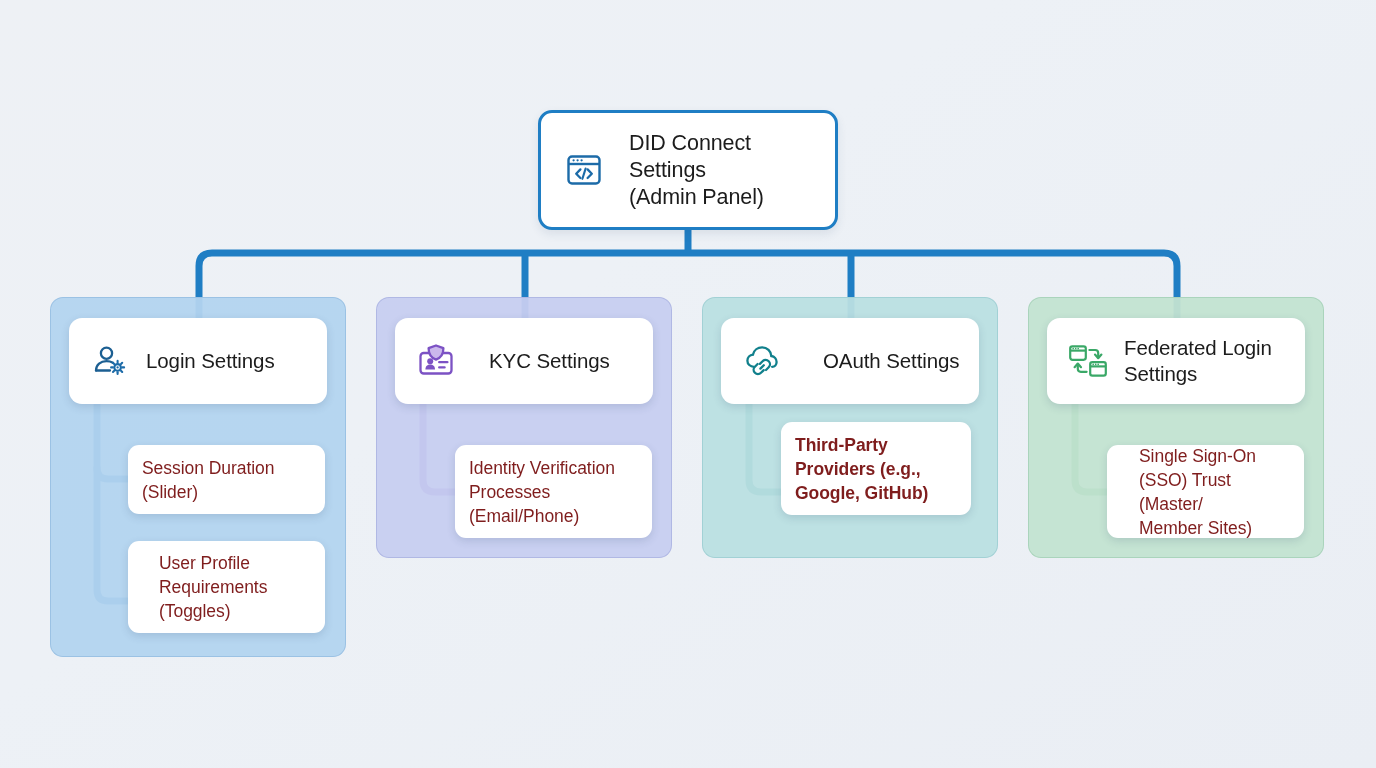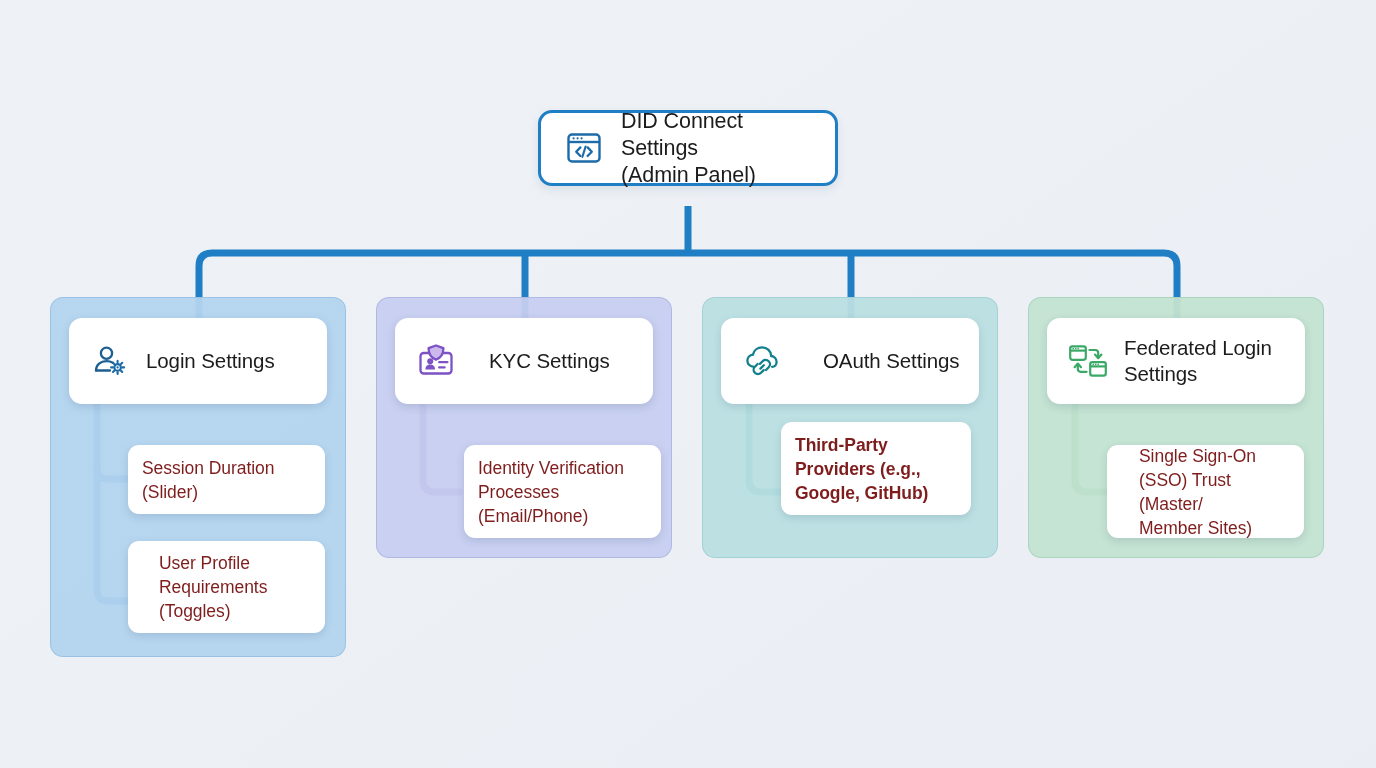--- a/index.html
+++ b/index.html
@@ -27,28 +27,28 @@
     height: 768px;
     pointer-events: none;
   }
 
   
   .root-node {
     position: absolute;
     left: 538px;
     top: 110px;
     width: 300px;
-    height: 76px;
+    height: 120px;
     box-sizing: border-box;
     background: #ffffff;
     border: 3px solid #1f7ec4;
     border-radius: 14px;
     display: flex;
     align-items: center;
-    gap: 16px;
+    gap: 24px;
     padding: 0 20px 0 22px;
     box-shadow: 0 4px 10px rgba(40,70,110,0.10);
     z-index: 5;
   }
   .root-title {
     font-size: 21.5px;
     line-height: 27px;
     color: #1c1c1c;
     white-space: pre-line;
     letter-spacing: -0.1px;
@@ -111,21 +111,21 @@
   }
   .leaf-text {
     font-size: 17.5px;
     line-height: 24px;
     color: #7f1d1d;
     white-space: pre-line;
     letter-spacing: -0.05px;
   }
   .leaf-card.l0a { left: 128px;  top: 445px; width: 197px; height: 69px; }
   .leaf-card.l0b { left: 128px;  top: 541px; width: 197px; height: 92px; padding-left: 31px; }
-  .leaf-card.l1a { left: 455px;  top: 445px; width: 197px; height: 93px; margin-left: 9px; }
+  .leaf-card.l1a { left: 455px;  top: 445px; width: 197px; height: 93px; }
   .leaf-card.l2a { left: 781px;  top: 422px; width: 190px; height: 93px; font-weight: bold; }
   .leaf-card.l3a { left: 1107px; top: 445px; width: 197px; height: 93px; padding-left: 32px; }
 
   .icon-wrap {
     flex: 0 0 auto;
     width: 42px;
     height: 42px;
     display: flex;
     align-items: center;
     justify-content: center;

